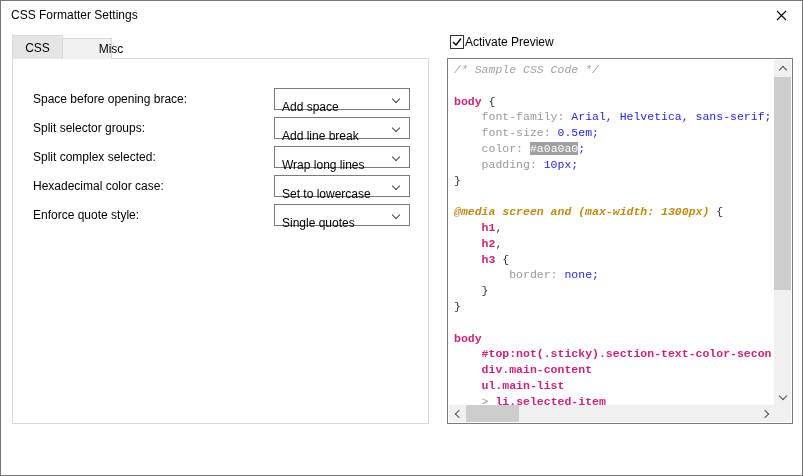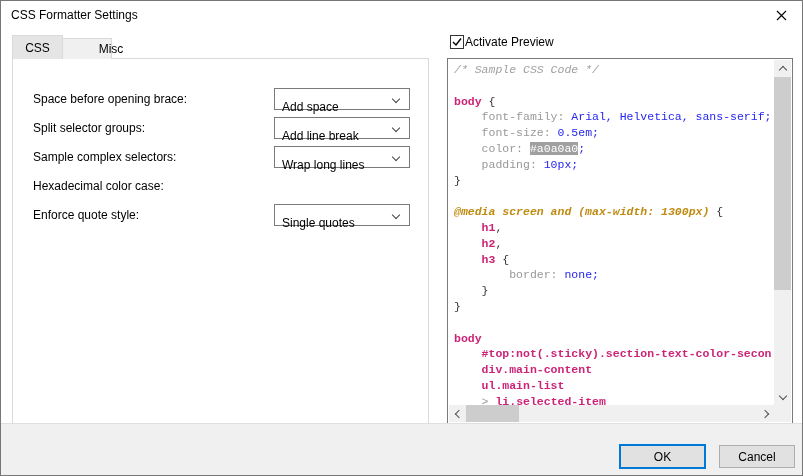--- a/index.html
+++ b/index.html
@@ -101,29 +101,33 @@
 
       <div class="frow" style="top: 58px;">
         <label>Split selector groups:</label>
         <div class="combo">
           <span class="combo-text">Add line break</span>
           <span class="chevron"></span>
         </div>
       </div>
 
       <div class="frow" style="top: 87px;">
-        <label>Sample complex selectors:</label>
+        <label>Split complex selected:</label>
         <div class="combo">
           <span class="combo-text">Wrap long lines</span>
           <span class="chevron"></span>
         </div>
       </div>
 
       <div class="frow" style="top: 116px;">
         <label>Hexadecimal color case:</label>
+        <div class="combo">
+          <span class="combo-text">Set to lowercase</span>
+          <span class="chevron"></span>
+        </div>
       </div>
 
       <div class="frow" style="top: 145px; text-align: right;">
         <label>Enforce quote style:</label>
         <div class="combo">
           <span class="combo-text">Single quotes</span>
           <span class="chevron"></span>
         </div>
       </div>
     </div>
@@ -157,22 +161,14 @@
         </div>
       <div class="h-thumb"></div>
       <div class="sb-btn" style="right:0; top:0;">
           <span class="arr arr-right"></span>
         </div>
     </div>
 
     <div class="sb-corner"></div>
   </div>
 
-  <div class="footer">
-    <div class="btn btn-ok">
-      <span>OK</span>
-    </div>
-    <div class="btn btn-cancel">
-      <span>Cancel</span>
-    </div>
-  </div>
 
 </div>
 
 </body></html>

